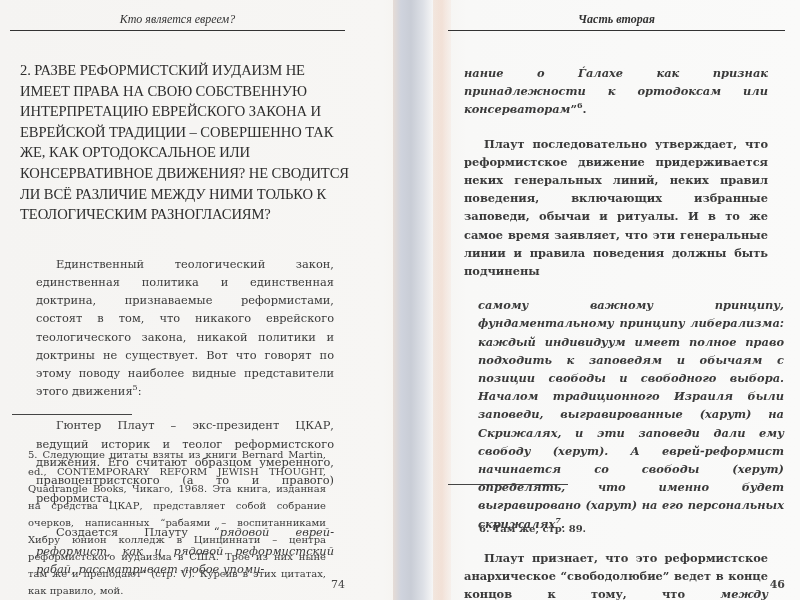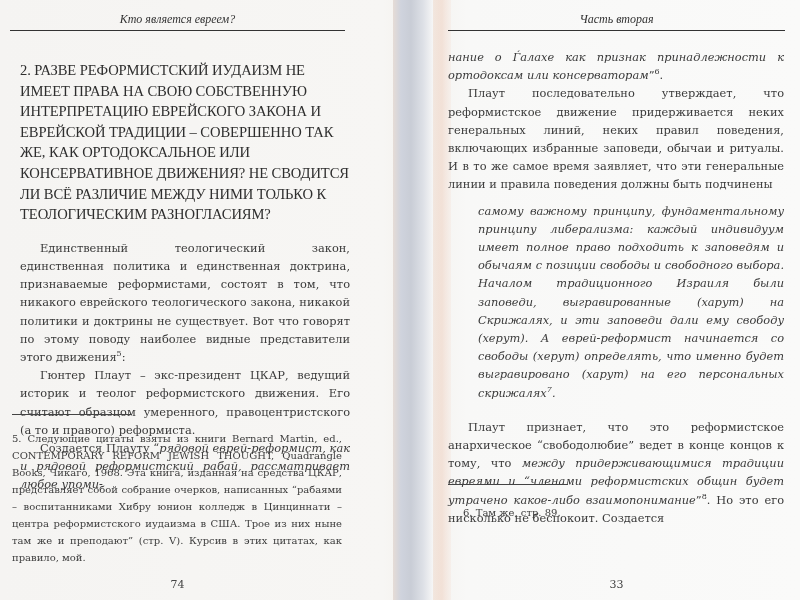--- a/index.html
+++ b/index.html
@@ -15,53 +15,54 @@
     width:451px;
     background:linear-gradient(to right,#f5f4f2 0%,#f7f6f4 85%,#f3eee9 95%,#f0d9cc 98%,#f4e6de 100%);
   }
   .gutter {
     position:absolute; left:393px; top:0; width:40px; height:600px;
     background:linear-gradient(to right,#e6dcd6 0%,#cfd3dd 20%,#c9cdd6 45%,#dde0e6 75%,#f6f6f6 100%);
   }
   .page-right {
     position:absolute; left:393px; width:407px;
     background:linear-gradient(to right,rgba(0,0,0,0) 0%,rgba(0,0,0,0) 10%,#f8f8f7 18%,#fafaf9 100%);
+    font-weight:bold;
   }
   .running-head {
     position:absolute; top:12px; font-style:italic; font-size:12px;
     text-align:center; color:#333; font-family:"Liberation Serif", serif;
   }
   .running-rule { position:absolute; top:30px; height:1px; background:#333; }
   .left .running-head { left:10px; width:335px; }
   .left .running-rule { left:10px; width:335px; }
   .right .running-head { left:55px; width:337px; }
   .right .running-rule { left:55px; width:337px; }
 
   .body-text { position:absolute; font-size:11.4px; line-height:18.2px; text-align:justify; }
   .left .body-text { left:20px; width:330px; }
   .right .body-text { left:55px; width:336px; }
 
   .heading {
     font-family:"Liberation Serif", serif; font-size:14.6px; line-height:20.6px;
     text-transform:uppercase; color:#2e2e2e; margin:0; text-align:left; letter-spacing:-0.1px;
   }
-  p { margin:0; }
+  p { margin:16px; }
   .indent { text-indent:20px; }
   .italic { font-style:italic; }
   .quote { margin:8px 0 16px 30px; font-style:italic; }
   sup { font-size:8px; line-height:0; vertical-align:super; }
 
   .fn-rule { position:absolute; height:1px; background:#444; width:120px; }
   .footnotes { position:absolute; font-size:10px; line-height:17px; text-align:justify; color:#3c3c3c; }
   .left .footnotes { left:12px; width:330px; top:430px; }
   .right .footnotes { left:70px; width:336px; top:504px; }
   .left .fn-rule { left:12px; top:414px; }
   .right .fn-rule { left:55px; top:484px; }
 
-  .page-number { position:absolute; top:578px; font-size:11px; color:#444; text-align:center; }
+  .page-number { position:absolute; top:578px; font-size:11px; color:#444; text-align:right; }
   .left .page-number { left:10px; width:335px; }
   .right .page-number { left:55px; width:337px; }
 </style>
 </head>
 <body>
 
 <div class="spread">
 
   <div class="page page-left left">
     <div class="running-head">Кто является евреем?</div>
@@ -94,15 +95,15 @@
       <p class="indent">Плаут последовательно утверждает, что реформистское движение придерживается неких генеральных линий, неких правил поведения, включающих избранные заповеди, обычаи и ритуалы. И в то же самое время заявляет, что эти генеральные линии и правила поведения должны быть подчинены</p>
       <p class="quote"><span>самому важному принципу, фундаментальному принципу либерализма: каждый индивидуум имеет полное право подходить к заповедям и обычаям с позиции свободы и свободного выбора. Началом традиционного Израиля были заповеди, выгравированные (харут) на Скрижалях, и эти заповеди дали ему свободу (херут). А еврей-реформист начинается со свободы (херут) определять, что именно будет выгравировано (харут) на его персональных скрижалях</span><sup>7</sup><span>.</span></p>
       <p class="indent"><span>Плаут признает, что это реформистское анархическое “свободолюбие” ведет в конце концов к тому, что </span><span class="italic">между придерживающимися традиции евреями и “членами реформистских общин будет утрачено какое-либо взаимопонимание</span><span>”</span><sup>8</sup><span>. Но это его нисколько не беспокоит. Создается</span></p>
     </div>
 
     <div class="fn-rule"></div>
     <div class="footnotes">
       <p>6. Там же, стр. 89.</p>
     </div>
 
-    <div class="page-number">33</div>
+    <div class="page-number">46</div>
   </div>
 </div>
 
 </body></html>

